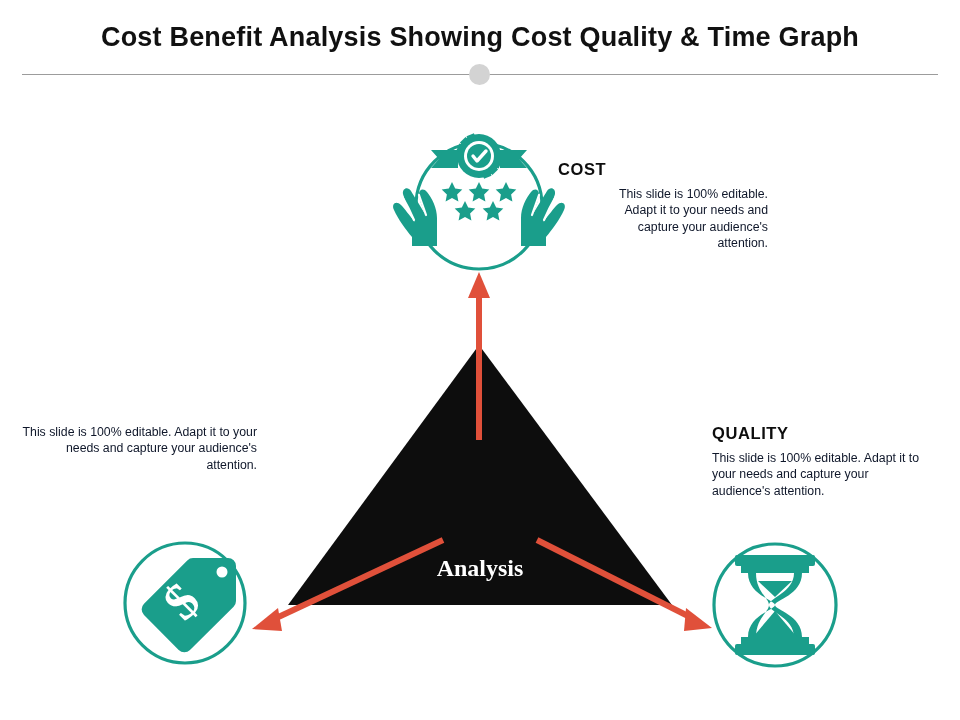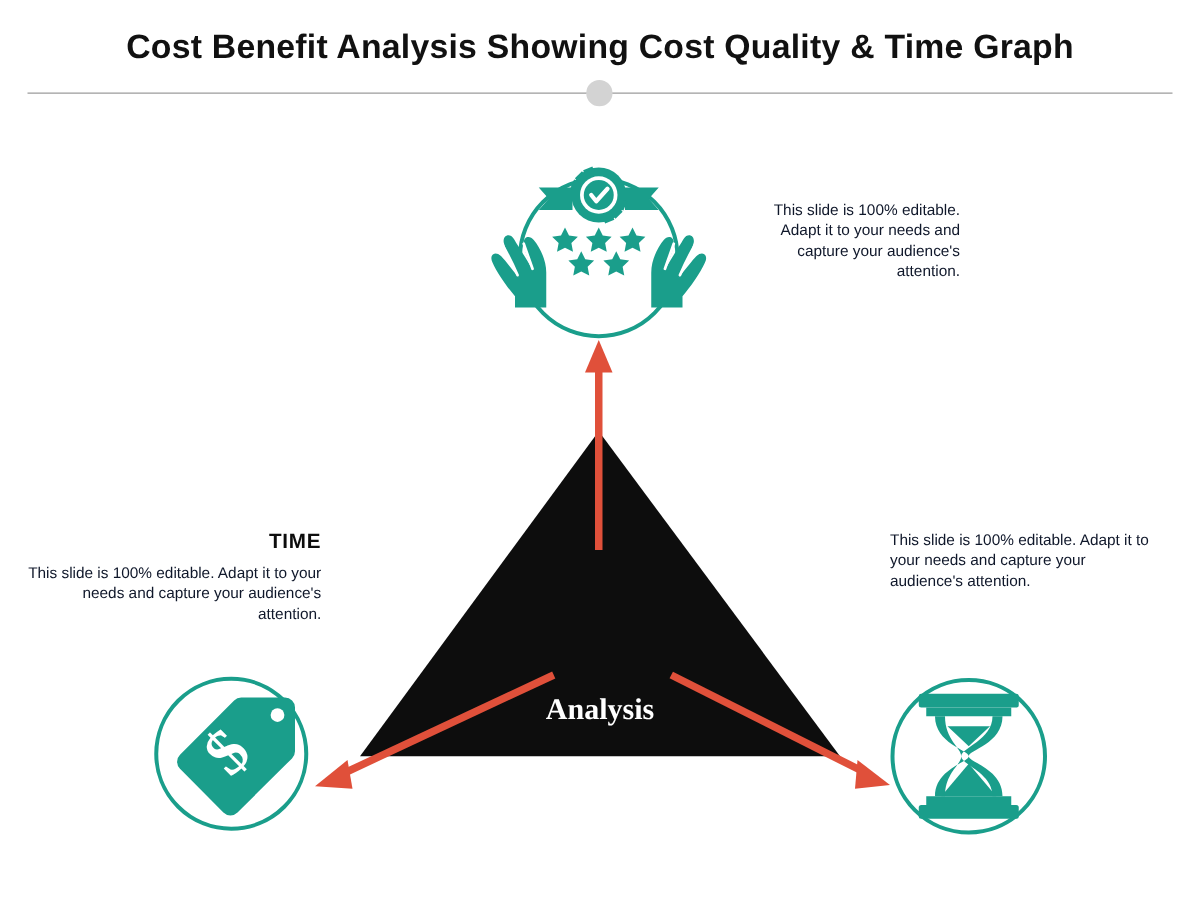--- a/index.html
+++ b/index.html
@@ -263,25 +263,26 @@
         </g>
       </g>
     </svg>
 
     <div class="center-label">
       <div>Analysis</div>
     </div>
   </div>
 
   <div class="node-text block-cost">
+    <p class="node-heading">COST</p>
     <p class="node-body">This slide is 100% editable. Adapt it to your needs and capture your audience's attention.</p>
   </div>
 
   <div class="node-text block-time">
-    <p class="node-heading">TIME</p>
     <p class="node-body">This slide is 100% editable. Adapt it to your needs and capture your audience's attention.</p>
   </div>
 
   <div class="node-text block-quality">
+    <p class="node-heading">QUALITY</p>
     <p class="node-body">This slide is 100% editable. Adapt it to your needs and capture your audience's attention.</p>
   </div>
 
 </div>
 
 </body></html>

